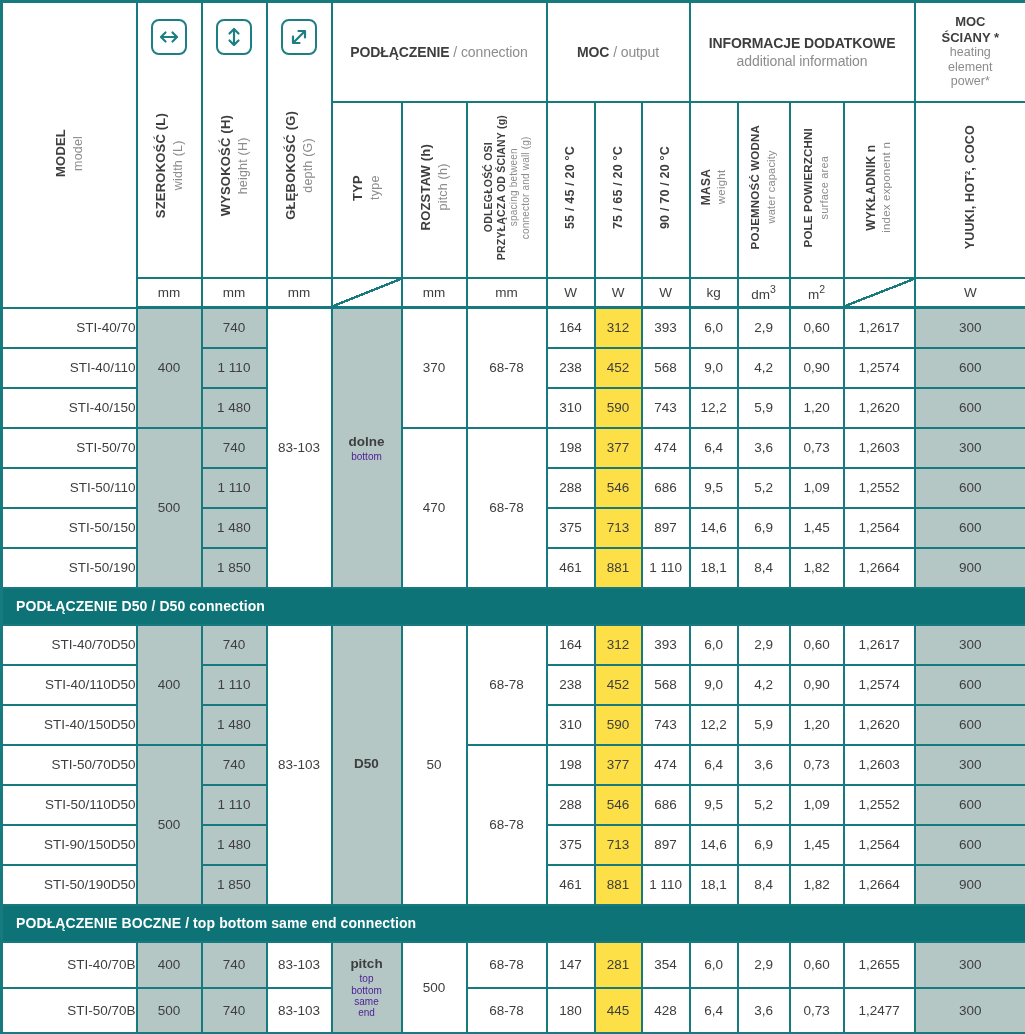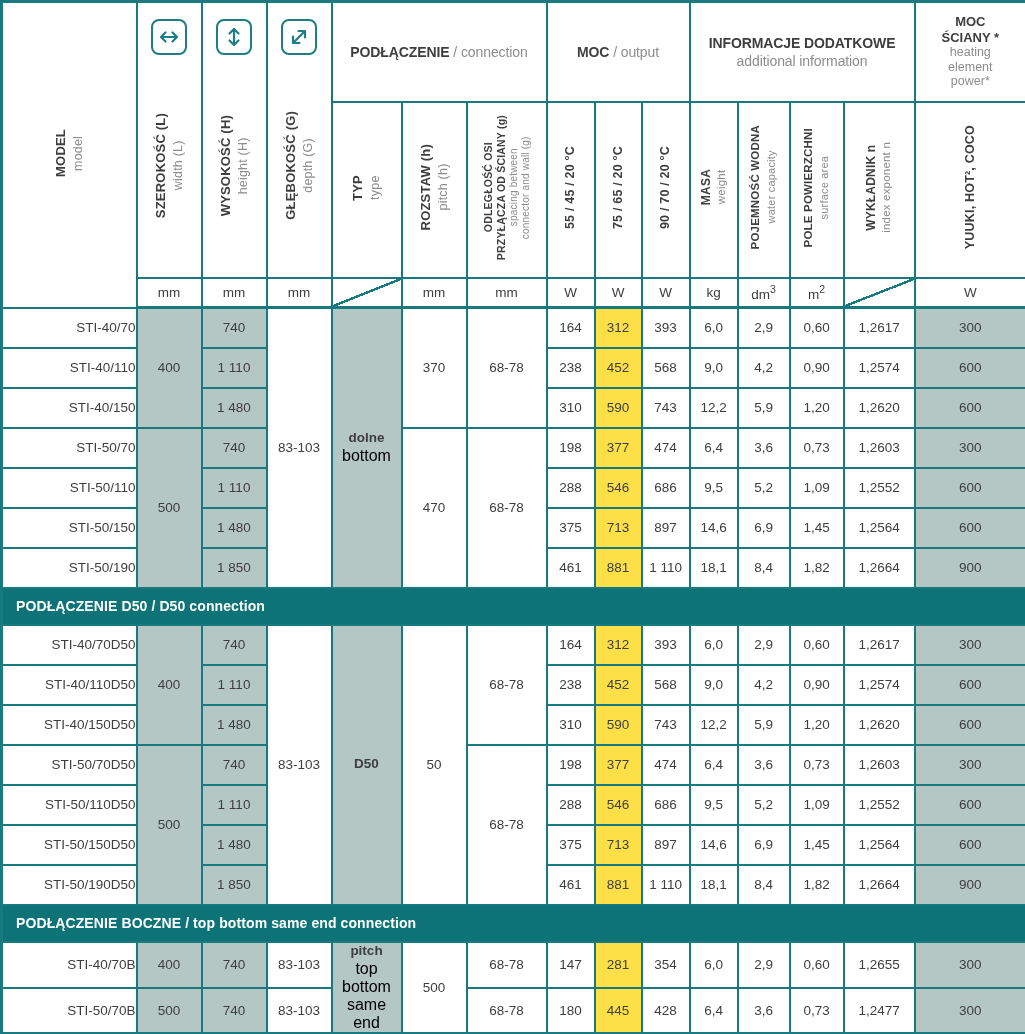--- a/index.html
+++ b/index.html
@@ -15,21 +15,21 @@
   .hrow-u sup { font-size:0.78em; }
   tbody tr { height:40px; }
   tbody tr.band-row { height:37px; }
   tbody tr:nth-last-child(-n+2) { height:46px; }
   td { text-align:center; font-size:13.5px; color:#3e3e3e; background:#fff; }
   td.left { text-align:right; padding-left:12px; }
   td.shade { background:#b5c7c5; }
   td.light { background:#fde047; }
   td.band { background:#0d7377; color:#ffffff; font-weight:bold; text-align:left; padding-left:13px; font-size:14px; letter-spacing:0.1px; }
   .typ-main { font-weight:600; color:#3e3e3e; font-size:13.5px; line-height:1.25; }
-  .typ-sub { color:#000000; font-size:16px; line-height:1.12; }
+  .typ-sub { color:#4c1d95; font-size:10px; line-height:1.12; }
   .diag { background:linear-gradient(to bottom right, transparent calc(50% - 1.2px), #177a7f calc(50% - 1.2px), #177a7f calc(50% + 1.2px), transparent calc(50% + 1.2px)); }
   
   .vt { writing-mode:vertical-rl; transform:rotate(180deg); display:inline-block; letter-spacing:0.2px; }
   .vt div { line-height:1.35; }
   .vt .pl { font-weight:bold; color:#3e3e3e; }
   .vt .en { color:#8c8c8c; }
   .vt-model .pl { font-size:13px; }
   .vt-model .en { font-size:12.5px; }
   .vt-dim .pl { font-size:13px; }
   .vt-dim .en { font-size:12.5px; }
@@ -394,21 +394,21 @@
           <td>288</td>
           <td class="light">546</td>
           <td>686</td>
           <td>9,5</td>
           <td>5,2</td>
           <td>1,09</td>
           <td>1,2552</td>
           <td class="shade">600</td>
         </tr>
         <tr>
-          <td class="left">STI-50/150D50</td>
+          <td class="left">STI-90/150D50</td>
           <td class="shade">1 480</td>
           <td>375</td>
           <td class="light">713</td>
           <td>897</td>
           <td>14,6</td>
           <td>6,9</td>
           <td>1,45</td>
           <td>1,2564</td>
           <td class="shade">600</td>
         </tr>

